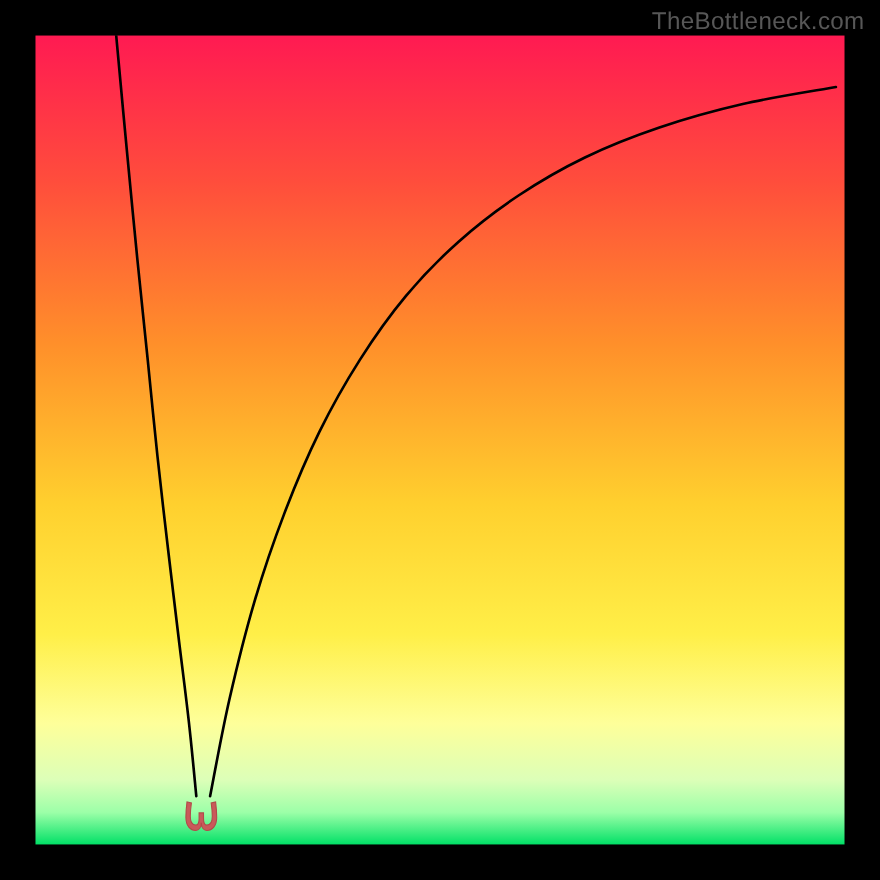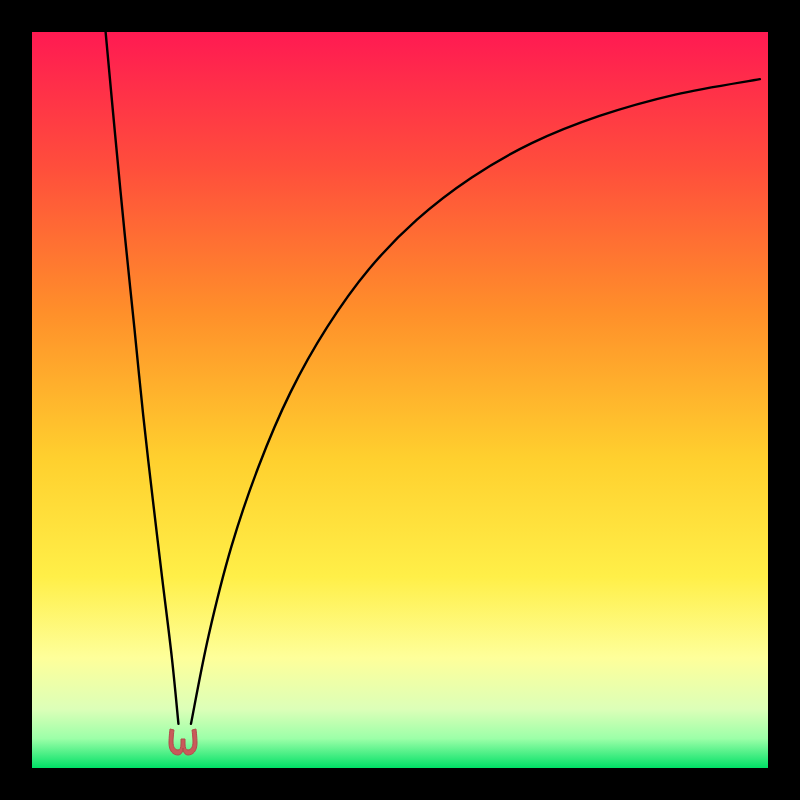--- a/index.html
+++ b/index.html
@@ -111,14 +111,15 @@
                  L 17 17
                  C 17 21 16 23 14 23
                  C 11 23 9 20 9 15
                  C 9 10 10 3 10 3
                  Z" stroke-width="1" fill="#c95a5a" stroke="#b24a4a"></path>
       </svg>
     </div>
 
   </div>
 
+  <div class="watermark">TheBottleneck.com</div>
 
 </div>
 
 </body></html>

